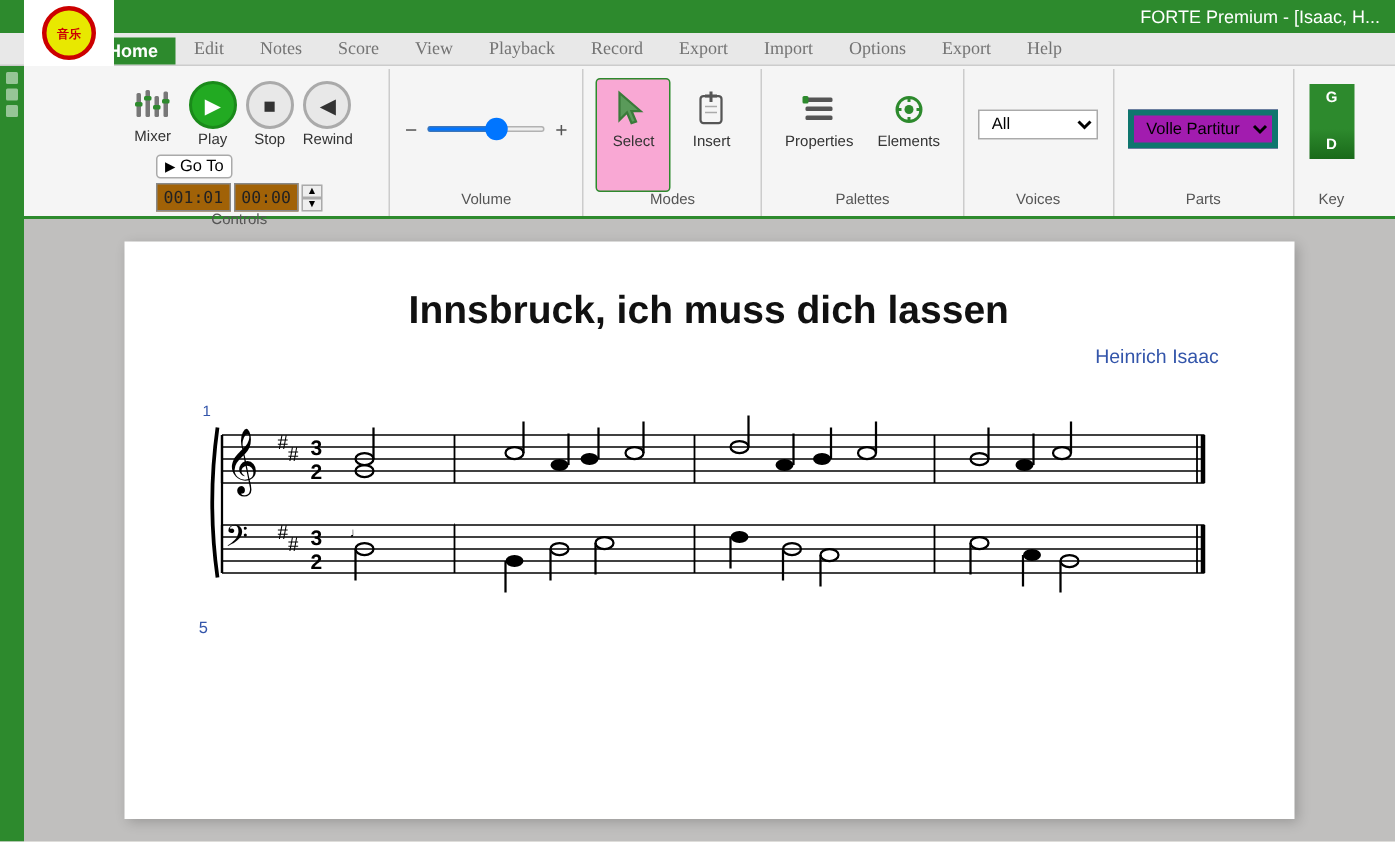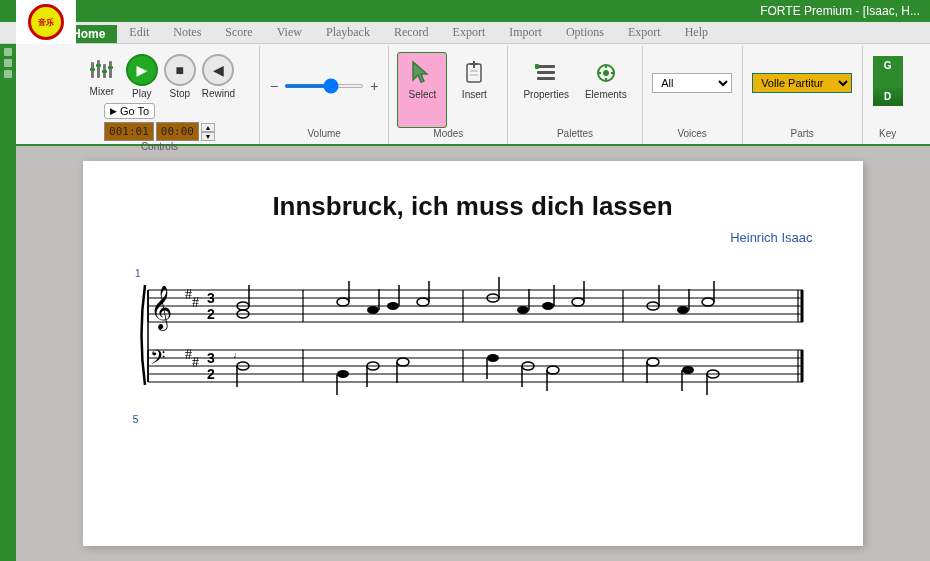--- a/index.html
+++ b/index.html
@@ -199,22 +199,22 @@
 
     
     .parts-row {
       display: flex;
       align-items: center;
       padding-top: 25px;
     }
     select.parts-select {
       padding: 2px 4px;
       font-size: 11px;
-      border: 1px solid #0f766e;
-      background: #eab308;
+      border: 4px solid #0f766e;
+      background: #a21caf;
       min-width: 100px;
     }
     .key-block {
       width: 30px;
       height: 50px;
       background: linear-gradient(to bottom, #2d8a2d 0%, #2d8a2d 60%, #1a6a1a 100%);
       display: flex;
       flex-direction: column;
       align-items: center;
       justify-content: space-between;

